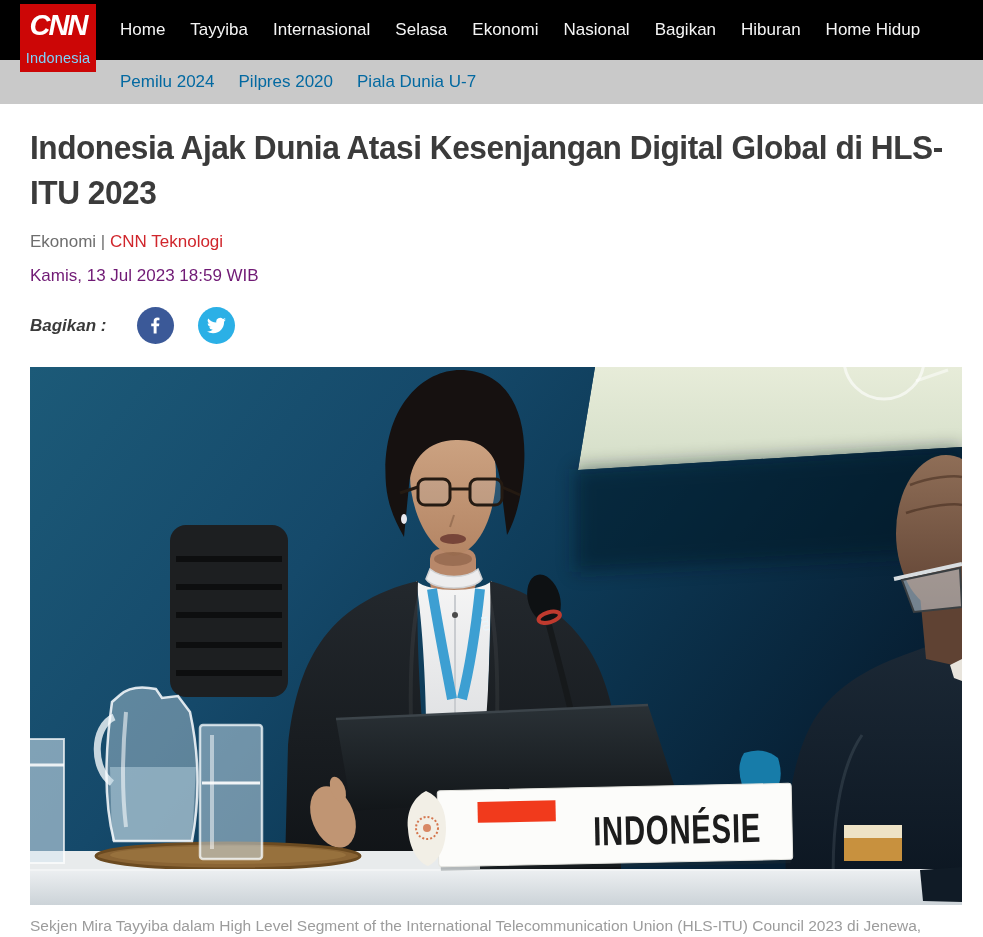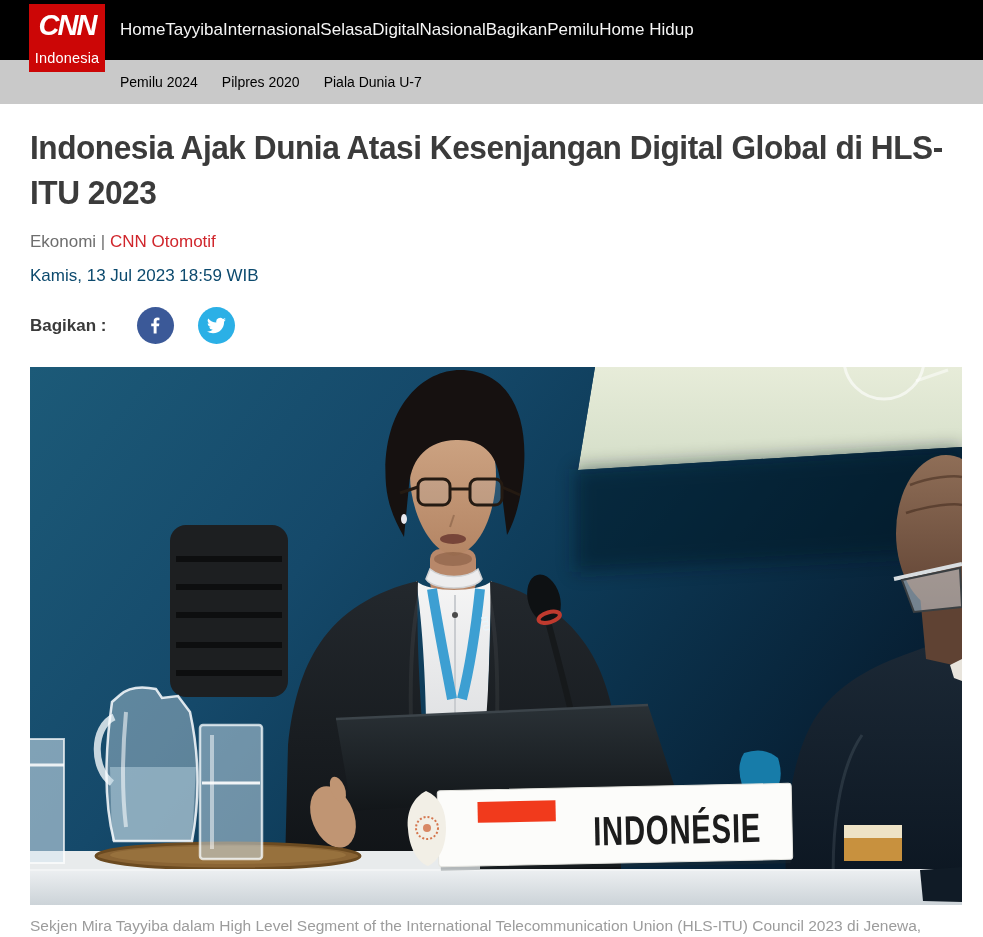--- a/index.html
+++ b/index.html
@@ -2,40 +2,40 @@
 <html><head>
 <meta charset="utf-8">
 <style>
   * { margin:0; padding:0; box-sizing:border-box; }
   html,body { background:#fff; }
   body { width:983px; font-family:"Liberation Sans", sans-serif; color:#333; }
   .page { position:relative; width:983px; }
 
   
   .topnav { position:relative; height:60px; background:#000; display:flex; align-items:center; }
-  .menu { display:flex; padding-left:120px;justify-content:flex-end; }
+  .menu { display:flex; gap:25px; padding-left:120px;justify-content:flex-end; }
   .menu a { color:#f5f5f5; font-size:17px; text-decoration:none; white-space:nowrap; cursor:pointer; }
-  .logo { position:absolute; left:29px; top:4px; width:76px; height:68px; background:#cc0606; z-index:5;
+  .logo { position:absolute; left:20px; top:4px; width:76px; height:68px; background:#cc0606; z-index:5;
           display:flex; flex-direction:column; align-items:center; justify-content:center; cursor:pointer; }
   .logo-cnn { color:#fff; font-size:29px; font-weight:800; letter-spacing:-2px; line-height:1; font-style:italic; }
-  .logo-sub { color:#ffffff; font-size:14.5px; margin-top:10px; letter-spacing:0.2px; }
+  .logo-sub { color:#7dd3fc; font-size:14.5px; margin-top:10px; letter-spacing:0.2px; }
 
   
   .subnav { height:44px; background:#c9c9c9; display:flex; align-items:center; gap:24px; padding-left:120px; }
-  .subnav a { color:#000000; font-size:14px; text-decoration:none; white-space:nowrap; cursor:pointer; }
+  .subnav a { color:#0369a1; font-size:17px; text-decoration:none; white-space:nowrap; cursor:pointer; }
 
   
   main { padding:0 30px; }
   h1.title { margin-top:21px; width:985px; transform:scaleX(0.93); transform-origin:left top;
              font-size:34px; line-height:1.33; font-weight:700; letter-spacing:-0.5px; color:#3b3b3b;
              font-stretch:condensed; }
   .byline { margin-top:17px; font-size:17px; color:#6e6e6e; }
   .byline a { color:#d0262c; text-decoration:none; cursor:pointer; }
-  .date { margin-top:14px; font-size:17px; color:#0c4a6e; }
-  .share-row { margin-top:21px; display:flex; align-items:center; gap:24px; }
+  .date { margin-top:14px; font-size:17px; color:#701a75; }
+  .share-row { margin-top:21px; display:flex; align-items:center; gap:24px;font-style:italic; }
   .share-label { font-size:17px; font-weight:700; color:#3a3a3a; margin-right:6px; }
   .share { width:37px; height:37px; border-radius:50%; display:flex; align-items:center; justify-content:center; cursor:pointer; }
   .share svg { width:19px; height:19px; fill:#fff; }
   .share.fb { background:#3b5998; }
   .share.tw { background:#2bb0e6; }
 
   
   .photo-fig { margin-top:23px; }
   .photo-svg { display:block; width:932px; height:538px; }
   figcaption { margin-top:9px; width:932px; font-size:15.5px; line-height:1.55; color:#9c9c9c; font-stretch:condensed; }
@@ -48,40 +48,40 @@
   <header class="topnav">
     <div class="logo">
       <div class="logo-cnn">CNN</div>
       <div class="logo-sub">Indonesia</div>
     </div>
     <nav class="menu">
       <a>Home</a>
       <a>Tayyiba</a>
       <a>Internasional</a>
       <a>Selasa</a>
-      <a>Digital</a>
+      <a>Ekonomi</a>
       <a>Nasional</a>
       <a>Bagikan</a>
-      <a>Pemilu</a>
+      <a>Hiburan</a>
       <a>Home Hidup</a>
     </nav>
   </header>
 
   <div class="subnav">
     <a>Pemilu 2024</a>
     <a>Pilpres 2020</a>
     <a>Piala Dunia U-7</a>
   </div>
 
   <main>
     <h1 class="title">Indonesia Ajak Dunia Atasi Kesenjangan Digital Global di HLS-ITU 2023</h1>
 
     <div class="byline">
       <span>Ekonomi |</span>
-      <a>CNN Otomotif</a>
+      <a>CNN Teknologi</a>
     </div>
 
     <div class="date">Kamis, 13 Jul 2023 18:59 WIB</div>
 
     <div class="share-row">
       <span class="share-label">Bagikan :</span>
       <a class="share fb">
         <svg viewBox="0 0 24 24">
             <path d="M15.12 5.32H17V2.14A26.1 26.1 0 0 0 14.26 2c-2.72 0-4.58 1.66-4.58 4.7v2.62H6.61v3.56h3.07V22h3.68v-9.12h3.06l.46-3.56h-3.52V7.05c0-1.05.28-1.73 1.76-1.73z"></path>
           </svg>

